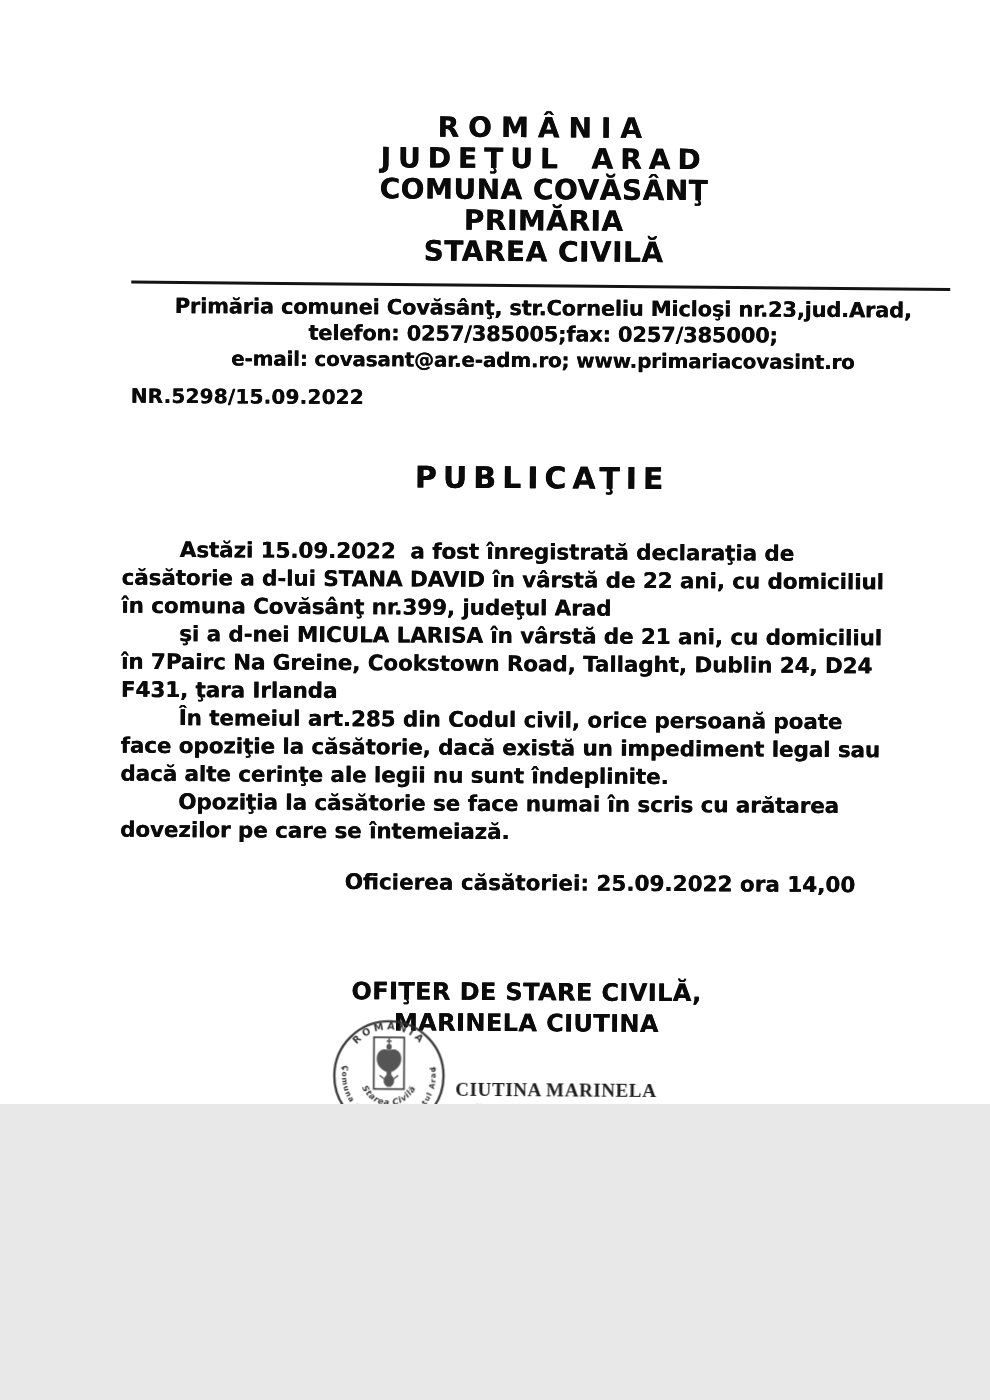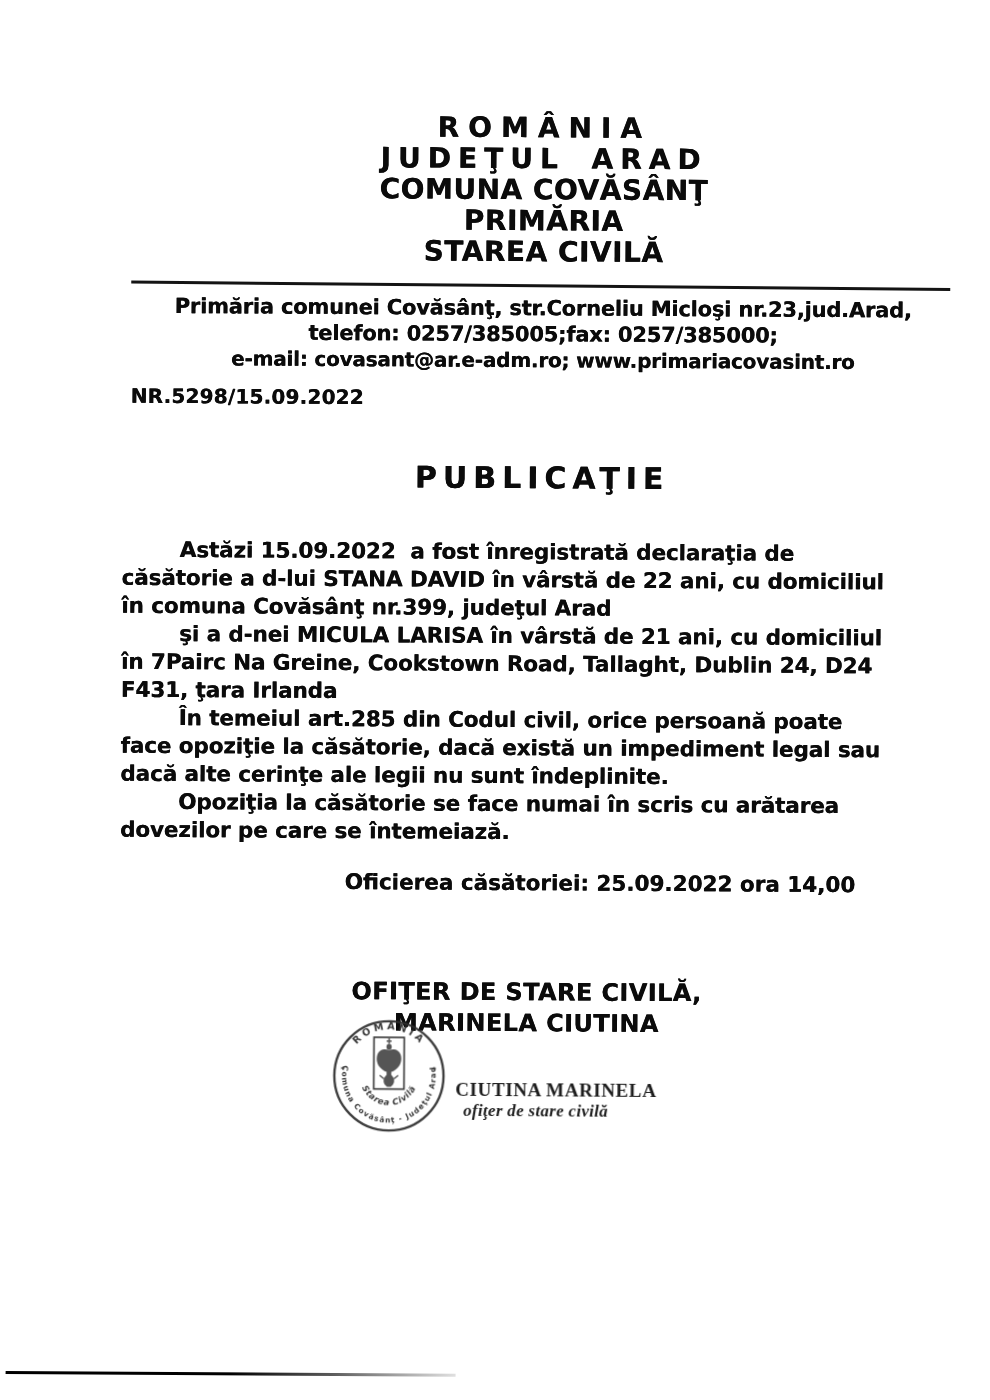--- a/index.html
+++ b/index.html
@@ -1,18 +1,18 @@
 <!DOCTYPE html>
 <html><head>
 <meta charset="utf-8">
 <style>
   html,body{margin:0;padding:0;background:#e8e8e8;}
   .page{
     position:relative;
-    width:990px;height:1400px;
+    width:990px;height:1104px;
     background:#ffffff;
     overflow:hidden;
     font-family:"DejaVu Sans","Liberation Sans",sans-serif;
     color:#0b0b0b;
     font-weight:700;
   }
   .doc{
     position:absolute;inset:0;
     transform:rotate(0.35deg);
     transform-origin:495px 0;

